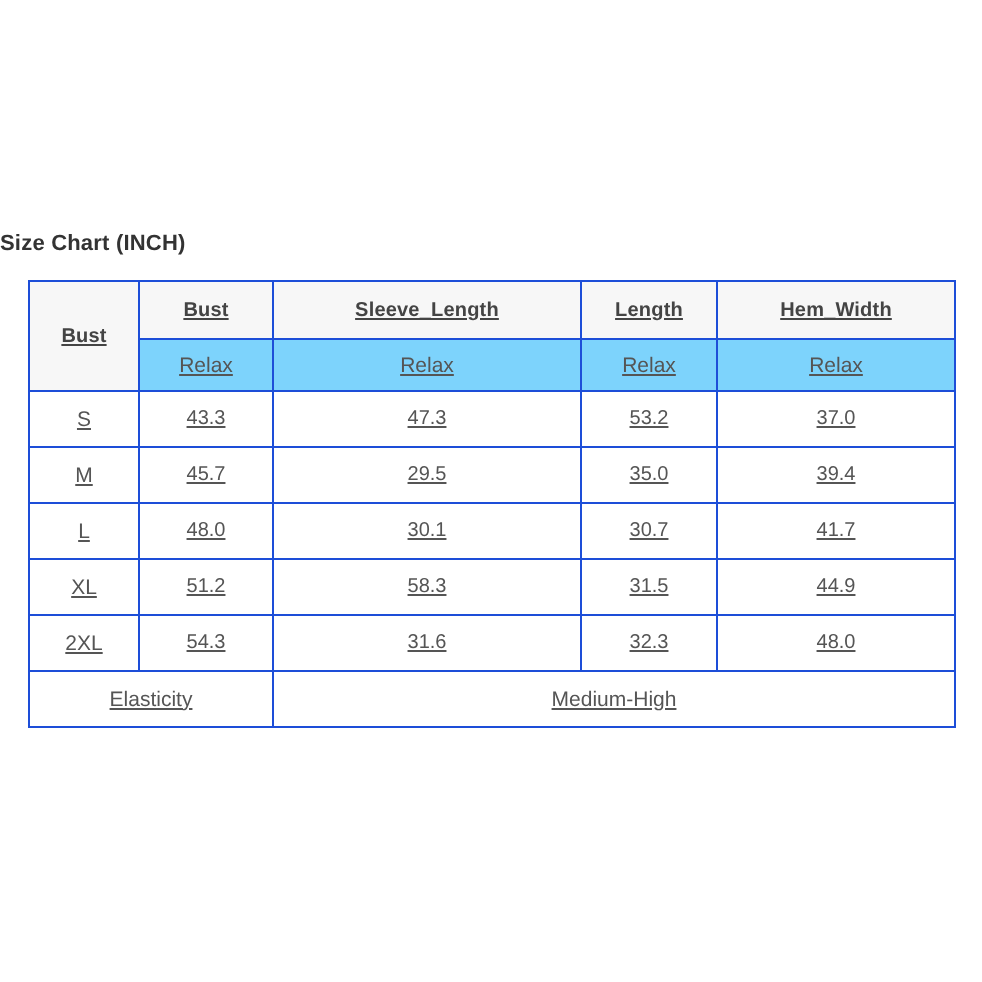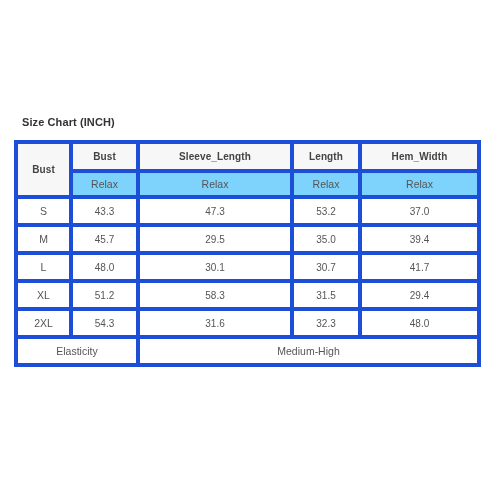--- a/index.html
+++ b/index.html
@@ -18,21 +18,21 @@
 
   .page {
     position: relative;
     width: 491px;
     height: 491px;
     background: #ffffff;
   }
 
   .chart-title {
     position: absolute;
-    left: 22px;
+    left: 0;
     top: 115px;
     font-size: 11px;
     font-weight: bold;
     color: #333333;
     letter-spacing: 0.1px;
     line-height: 14px;
     white-space: nowrap;
   }
 
   .size-table {
@@ -46,29 +46,30 @@
   }
 
   .size-table col.c-sizes  { width: 55px; }
   .size-table col.c-bust   { width: 67px; }
   .size-table col.c-sleeve { width: 154px; }
   .size-table col.c-length { width: 68px; }
   .size-table col.c-hem    { width: 119px; }
 
   .size-table td,
   .size-table th {
-    border: 4px solid #1d4ed8;
+    border: 1px solid #1d4ed8;
     text-align: center;
     vertical-align: middle;
     font-weight: normal;
     font-size: 10.5px;
     color: #555555;
     padding: 0 2px;
     height: 28px;
     box-sizing: border-box;
+    text-decoration: underline;
   }
 
   .size-table th.head-metric {
     background: #f7f7f7;
     font-weight: bold;
     color: #444444;
     font-size: 10px;
     letter-spacing: 0.1px;
     height: 29px;
   }
@@ -155,21 +156,21 @@
         <td class="value-cell">48.0</td>
         <td class="value-cell">30.1</td>
         <td class="value-cell">30.7</td>
         <td class="value-cell">41.7</td>
       </tr>
       <tr>
         <td class="size-name">XL</td>
         <td class="value-cell">51.2</td>
         <td class="value-cell">58.3</td>
         <td class="value-cell">31.5</td>
-        <td class="value-cell">29.4</td>
+        <td class="value-cell">44.9</td>
       </tr>
       <tr>
         <td class="size-name">2XL</td>
         <td class="value-cell">54.3</td>
         <td class="value-cell">31.6</td>
         <td class="value-cell">32.3</td>
         <td class="value-cell">48.0</td>
       </tr>
       <tr>
         <td class="elasticity-label" colspan="2">Elasticity</td>

